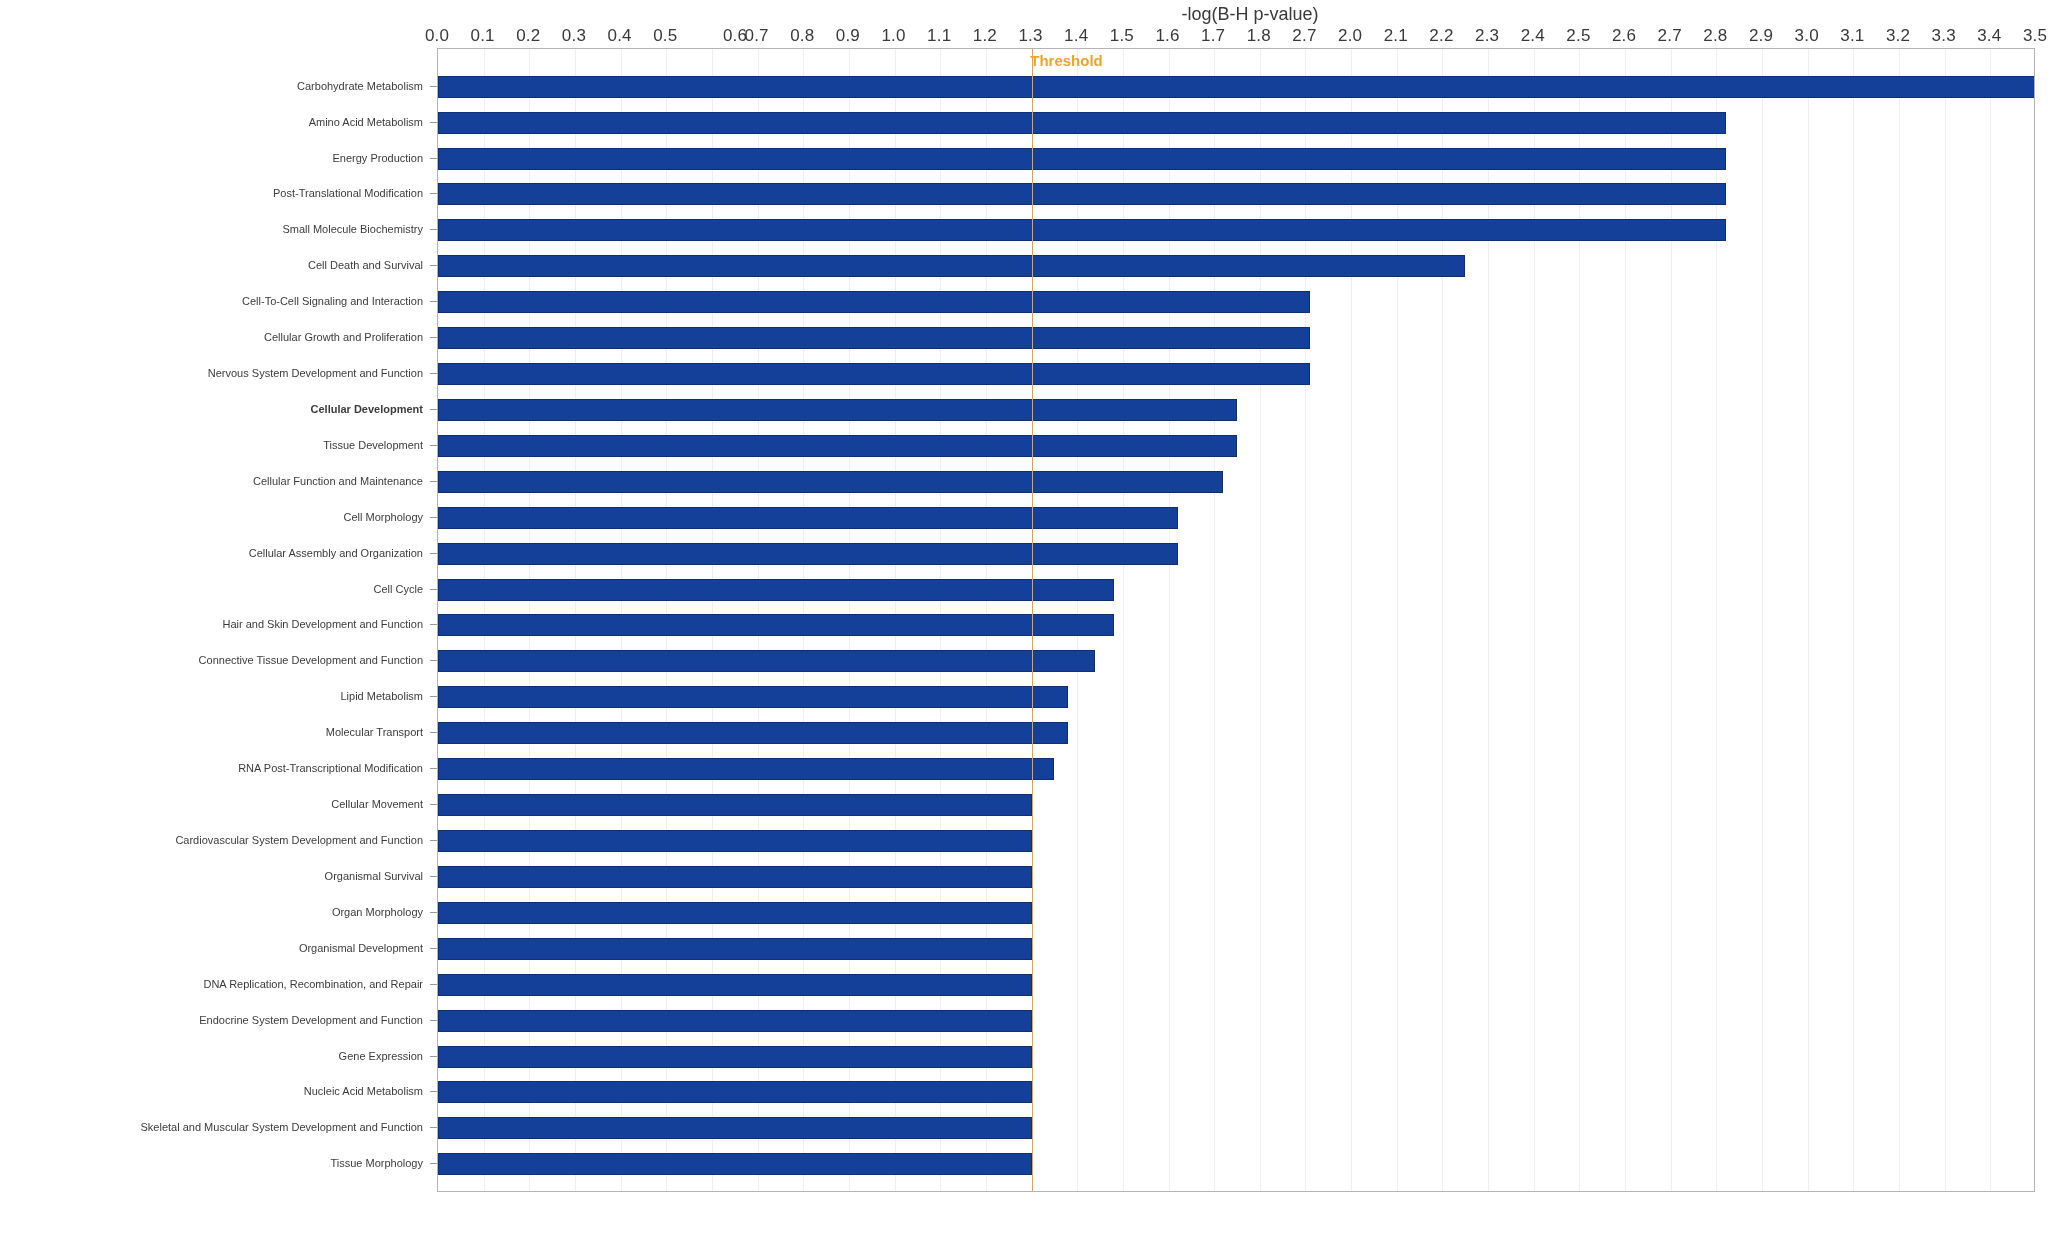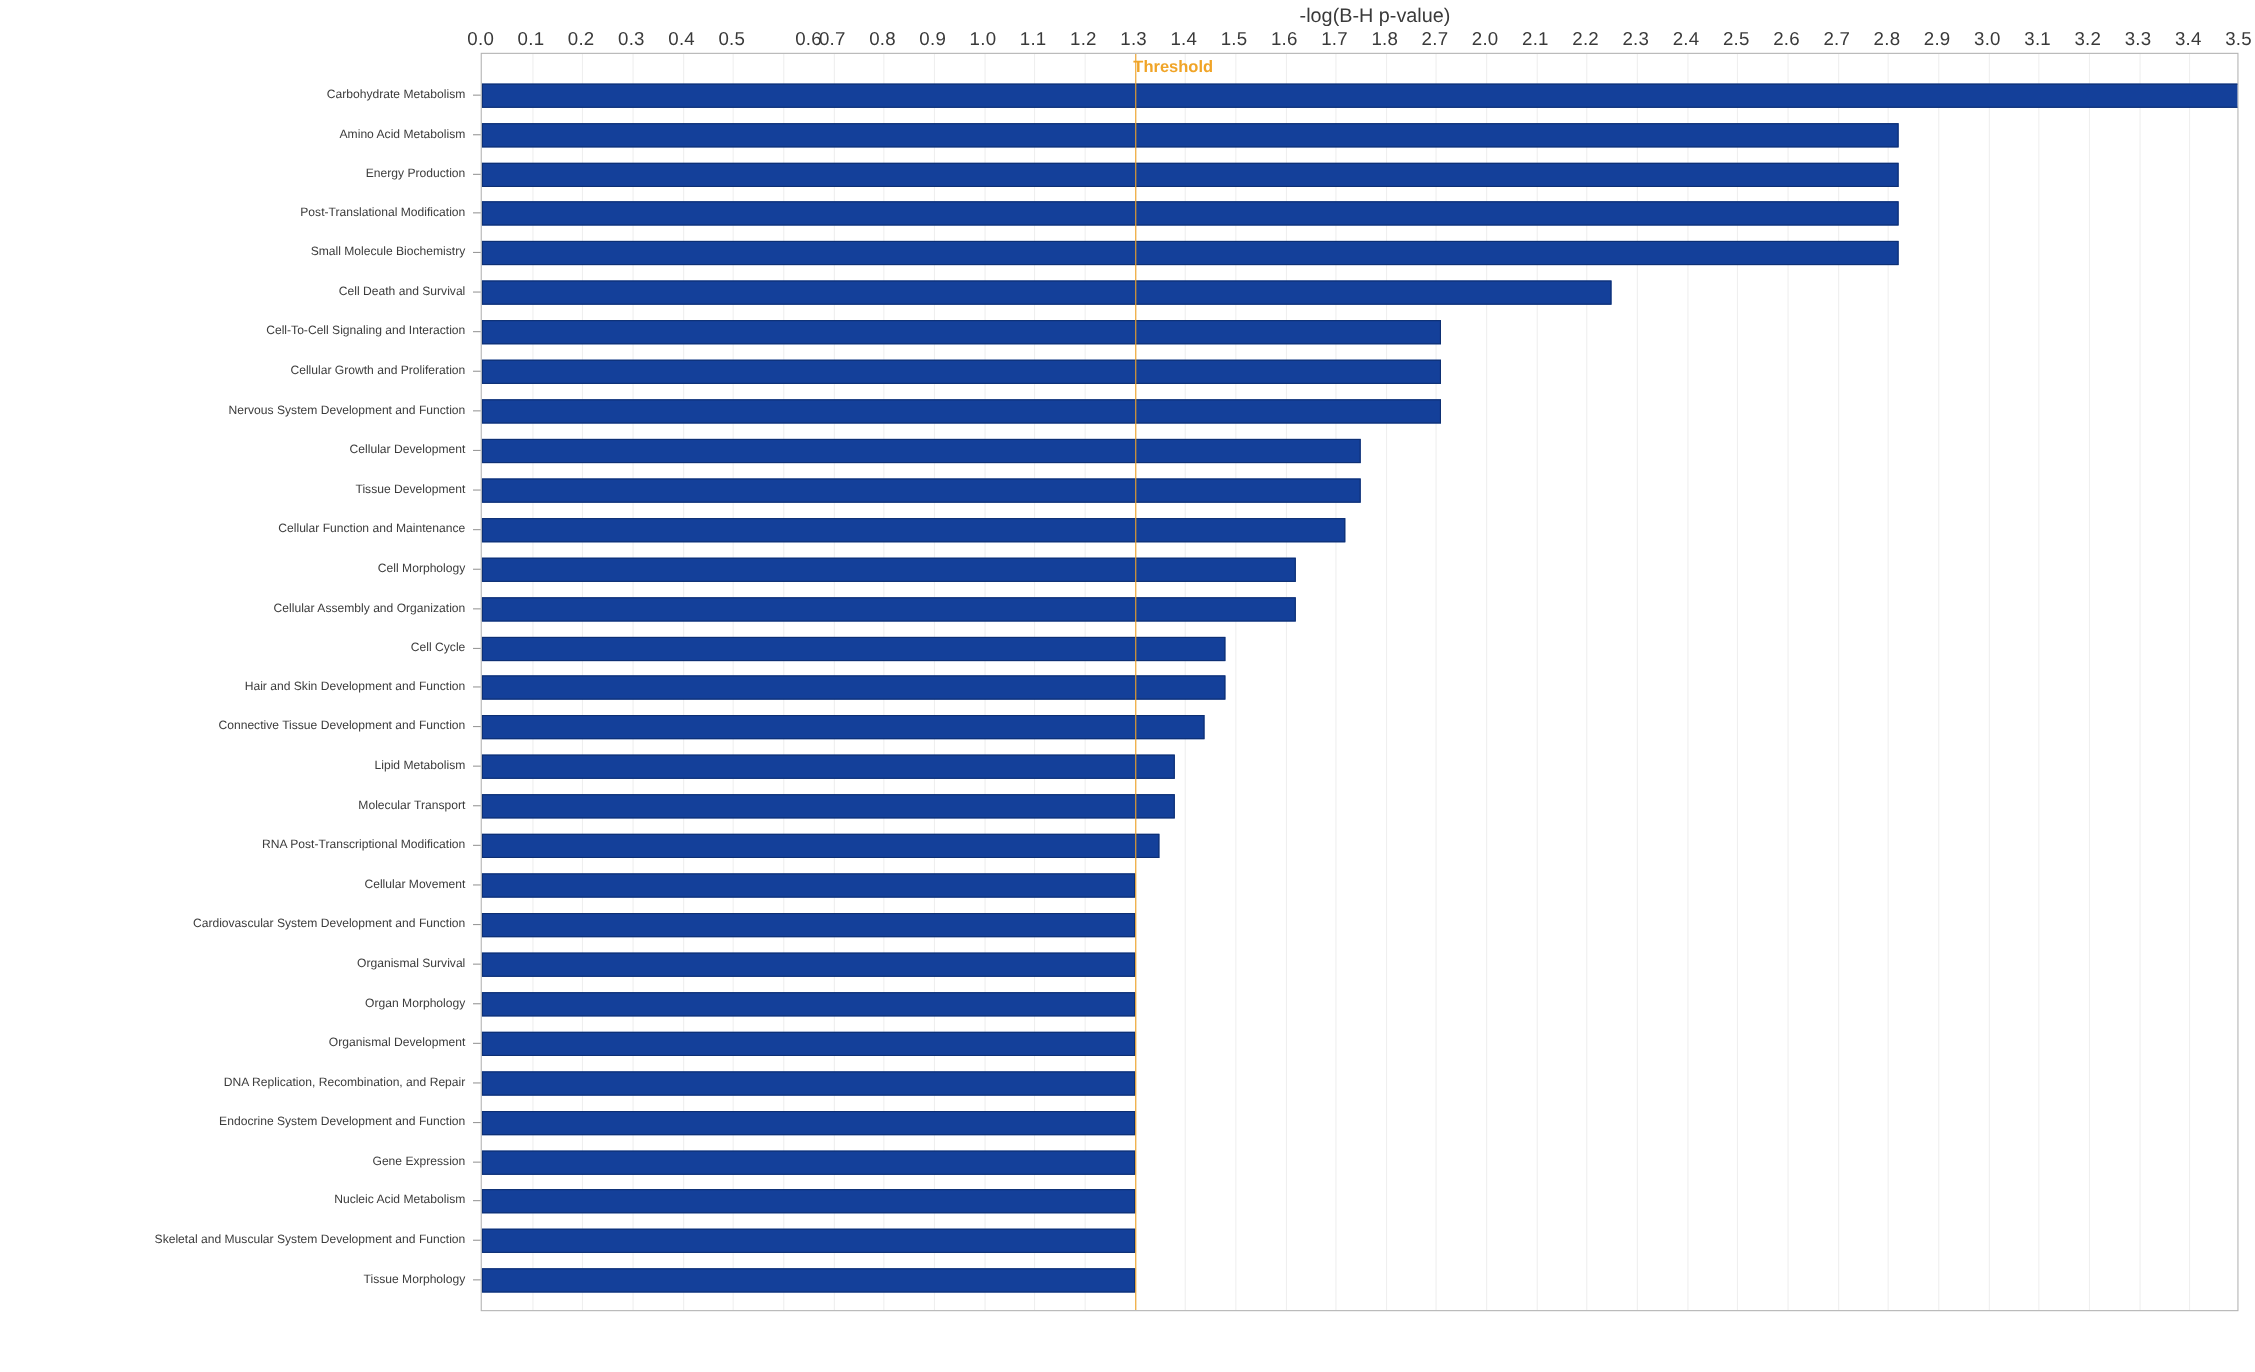--- a/index.html
+++ b/index.html
@@ -239,21 +239,21 @@
       <div class="cat-label" style="top: 229.388px; right: 1627px;">Small Molecule Biochemistry</div>
       <div class="cat-tick" style="top: 229.388px; left: 430px;"></div>
       <div class="cat-label" style="top: 265.306px; right: 1627px;">Cell Death and Survival</div>
       <div class="cat-tick" style="top: 265.306px; left: 430px;"></div>
       <div class="cat-label" style="top: 301.224px; right: 1627px;">Cell-To-Cell Signaling and Interaction</div>
       <div class="cat-tick" style="top: 301.224px; left: 430px;"></div>
       <div class="cat-label" style="top: 337.143px; right: 1627px;">Cellular Growth and Proliferation</div>
       <div class="cat-tick" style="top: 337.143px; left: 430px;"></div>
       <div class="cat-label" style="top: 373.061px; right: 1627px;">Nervous System Development and Function</div>
       <div class="cat-tick" style="top: 373.061px; left: 430px;"></div>
-      <div class="cat-label" style="top: 408.98px; right: 1627px;">Cellular Development</div>
+      <div class="cat-label" style="top: 408.98px; right: 1627px; font-weight: bold;">Cellular Development</div>
       <div class="cat-tick" style="top: 408.98px; left: 430px;"></div>
       <div class="cat-label" style="top: 444.898px; right: 1627px;">Tissue Development</div>
       <div class="cat-tick" style="top: 444.898px; left: 430px;"></div>
       <div class="cat-label" style="top: 480.816px; right: 1627px; margin-left: 40px;">Cellular Function and Maintenance</div>
       <div class="cat-tick" style="top: 480.816px; left: 430px;"></div>
       <div class="cat-label" style="top: 516.735px; right: 1627px;">Cell Morphology</div>
       <div class="cat-tick" style="top: 516.735px; left: 430px;"></div>
       <div class="cat-label" style="top: 552.653px; right: 1627px;">Cellular Assembly and Organization</div>
       <div class="cat-tick" style="top: 552.653px; left: 430px;"></div>
       <div class="cat-label" style="top: 588.571px; right: 1627px;">Cell Cycle</div>

